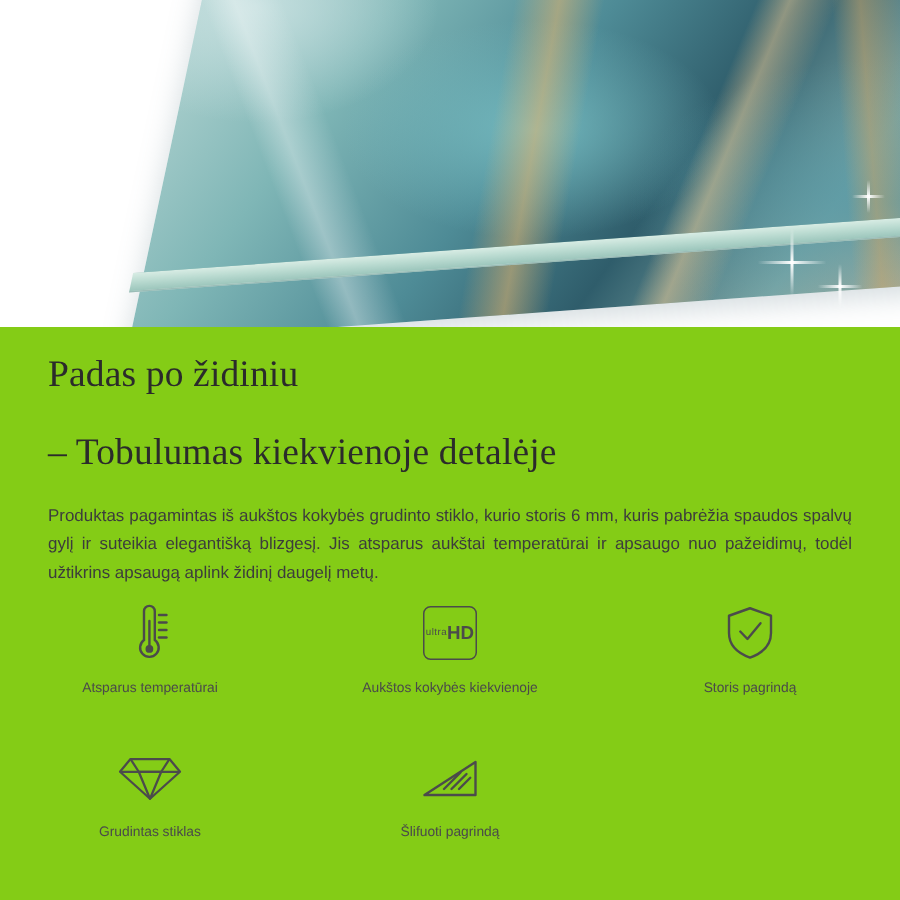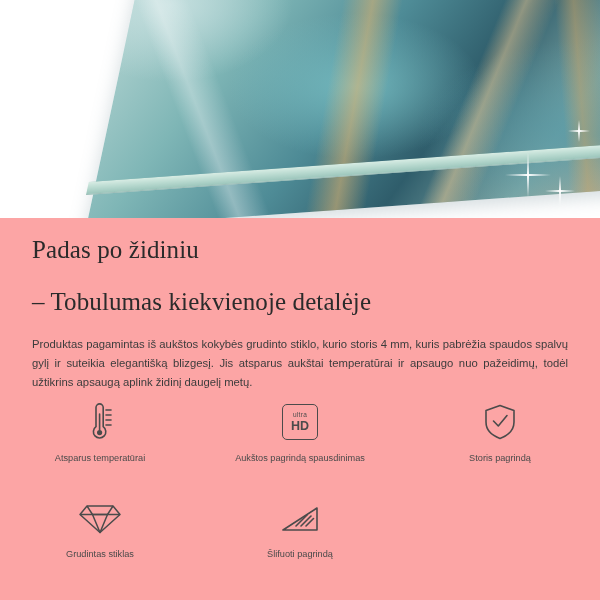--- a/index.html
+++ b/index.html
@@ -10,21 +10,21 @@
     width: 600px;
     height: 600px;
     background: #ffffff;
     font-family: "Liberation Sans", sans-serif;
     overflow: hidden;
   }
   .page {
     position: relative;
     width: 600px;
     height: 600px;
-    background: #fca5a5;
+    background: #84cc16;
     overflow: hidden;
   }
 
   
   .hero {
     position: absolute;
     left: 0;
     top: 0;
     width: 600px;
     height: 218px;
@@ -180,21 +180,21 @@
     color: #4a4a4a;
     text-align: right;
     line-height: 12px;
   }
   .hd-badge {
     width: 34px;
     height: 34px;
     border: 1.6px solid #4b4b4b;
     border-radius: 5px;
     display: flex;
-    flex-direction: column;
+    flex-direction: row;
     align-items: center;
     justify-content: center;
     line-height: 1;
   }
   .hd-badge .u {
     font-size: 6.5px;
     color: #4b4b4b;
     letter-spacing: 0.3px;
   }
   .hd-badge .hd {
@@ -228,21 +228,21 @@
       <span class="v"></span>
         <span class="h"></span>
     </div>
   </div>
 
   <div class="content">
     <h1 class="headline">
       <span>Padas po židiniu</span>
       <span class="l2">– Tobulumas kiekvienoje detalėje</span>
     </h1>
-    <p class="body-copy">Produktas pagamintas iš aukštos kokybės grudinto stiklo, kurio storis 4 mm, kuris pabrėžia spaudos spalvų gylį ir suteikia elegantišką blizgesį. Jis atsparus aukštai temperatūrai ir apsaugo nuo pažeidimų, todėl užtikrins apsaugą aplink židinį daugelį metų.</p>
+    <p class="body-copy">Produktas pagamintas iš aukštos kokybės grudinto stiklo, kurio storis 6 mm, kuris pabrėžia spaudos spalvų gylį ir suteikia elegantišką blizgesį. Jis atsparus aukštai temperatūrai ir apsaugo nuo pažeidimų, todėl užtikrins apsaugą aplink židinį daugelį metų.</p>
   </div>
 
   <div class="features">
 
     <div class="feature">
       <div class="feature-icon">
         <svg width="40" height="42" viewBox="0 0 40 42" fill="none" stroke="#4b4b4b" stroke-width="1.6" stroke-linecap="round">
           <path d="M16 6.5a3.6 3.6 0 0 1 7.2 0v19.2a6.2 6.2 0 1 1-7.2 0z"></path>
           <line x1="19.6" y1="13" x2="19.6" y2="29"></line>
           <circle cx="19.6" cy="31.6" r="2.6" fill="#4b4b4b" stroke="none"></circle>
@@ -255,21 +255,21 @@
       <div class="feature-label">Atsparus temperatūrai</div>
     </div>
 
     <div class="feature">
       <div class="feature-icon">
         <div class="hd-badge">
           <span class="u">ultra</span>
           <span class="hd">HD</span>
         </div>
       </div>
-      <div class="feature-label">Aukštos pagrindą spausdinimas</div>
+      <div class="feature-label">Aukštos kokybės kiekvienoje</div>
     </div>
 
     <div class="feature">
       <div class="feature-icon">
         <svg width="38" height="42" viewBox="0 0 38 42" fill="none" stroke="#4b4b4b" stroke-width="1.6" stroke-linecap="round" stroke-linejoin="round">
           <path d="M19 4.5 L33 9.5 V21 c0 8.5 -6.2 13.6 -14 16.4 C11.2 34.6 5 29.5 5 21 V9.5 Z"></path>
           <polyline points="12.5,20 17.3,25 26,14.5"></polyline>
         </svg>
       </div>
       <div class="feature-label">Storis pagrindą</div>

